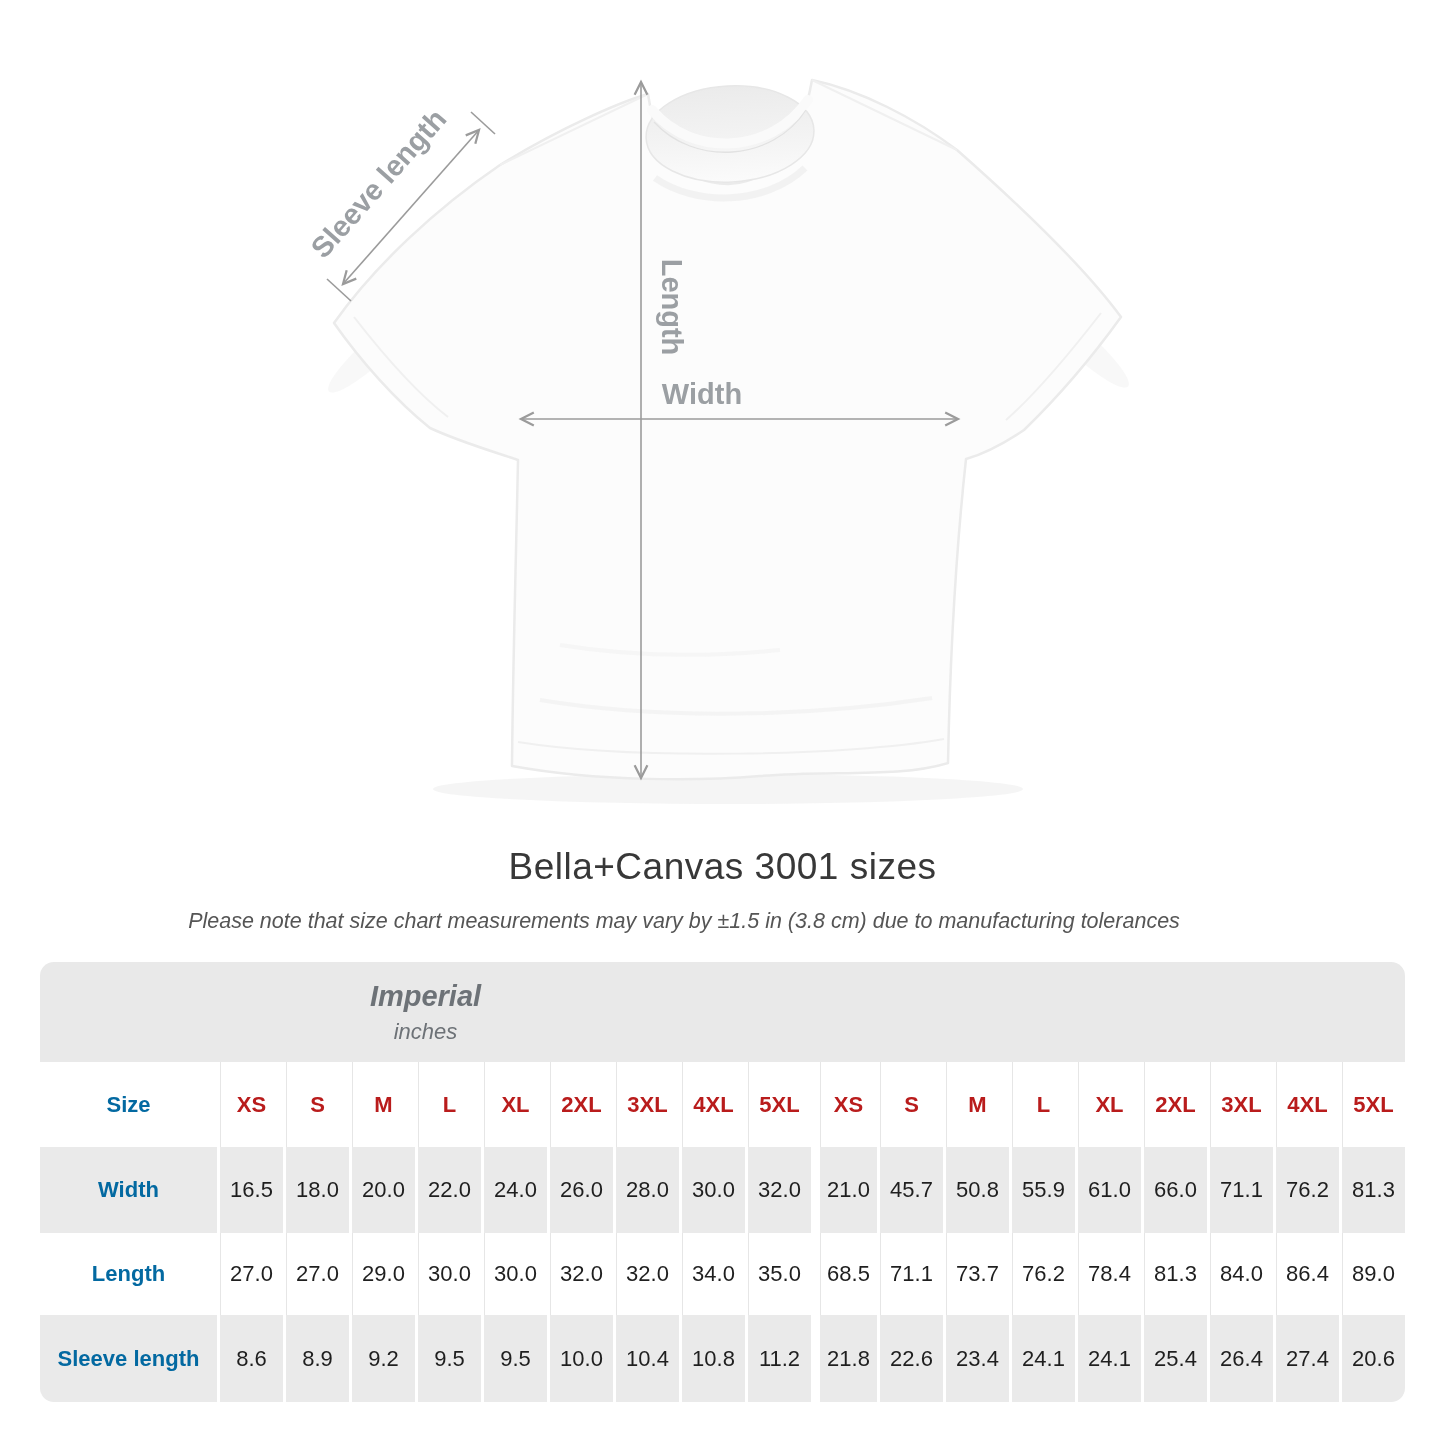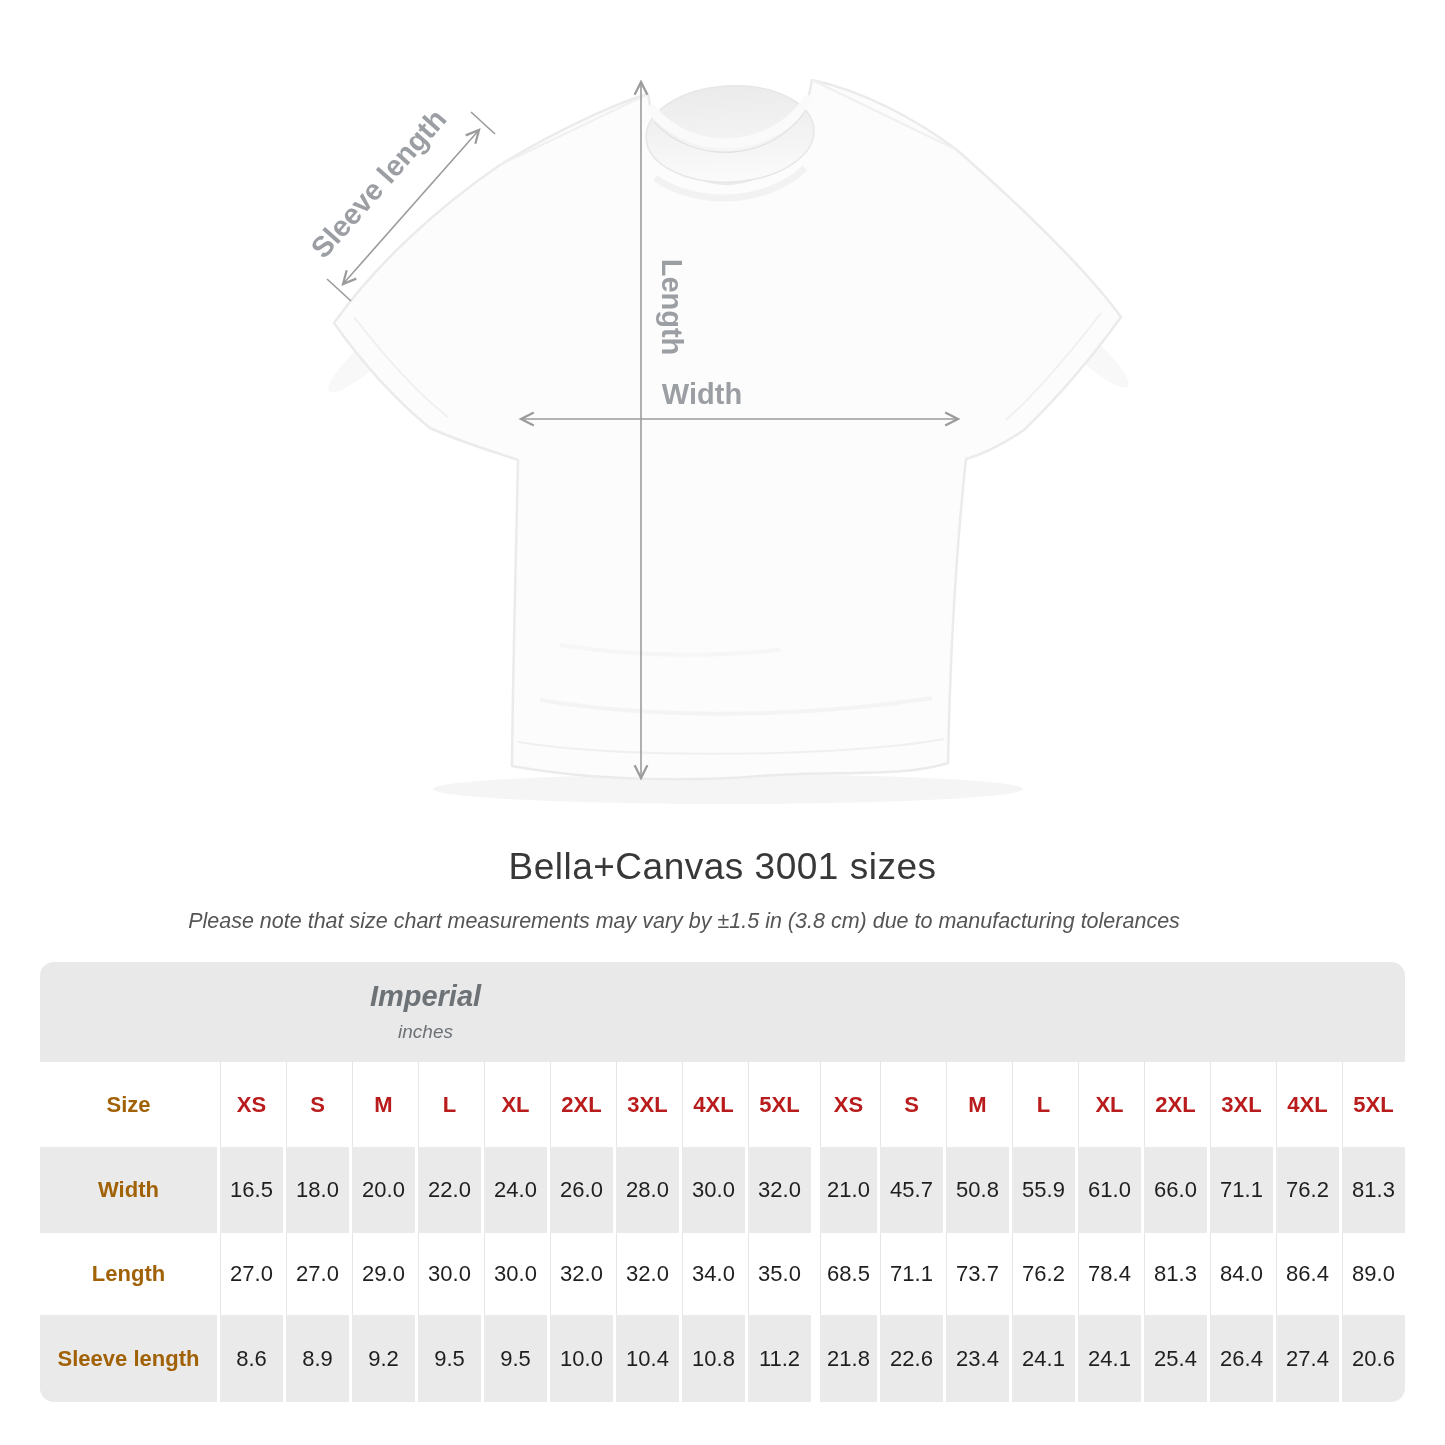--- a/index.html
+++ b/index.html
@@ -20,33 +20,33 @@
     position:absolute;left:40px;top:962px;width:1365px;height:440px;
   }
   .band{
     height:100px;background:#e9e9e9;border-radius:14px 14px 0 0;
     display:flex;align-items:stretch;
   }
   .band-sec{display:flex;flex-direction:column;align-items:center;justify-content:center;padding-top:1px;}
   .band-sec.imperial{width:771px;}
   .band-sec.metric{flex:1;}
   .band-title{font-size:29px;font-weight:700;font-style:italic;color:#6d7277;line-height:34px;}
-  .band-sub{font-size:19px;font-style:italic;color:#6d7277;line-height:28px;margin-top:5px;}
+  .band-sub{font-size:22px;font-style:italic;color:#6d7277;line-height:28px;margin-top:5px;}
   .grid{
     display:grid;
     grid-template-columns:177px repeat(18,1fr);
     grid-template-rows:85px 86px 82px 87px;
   }
   .cell{display:flex;align-items:center;justify-content:center;white-space:nowrap;}
   .cell.data{border-left:3px solid #ffffff;}
   .cell.sec-gap{border-left-width:9px;}
   .cell.row-white.data{box-shadow:inset 1px 0 0 #e6e6e6;}
   .cell.row-gray{background:#eaeaea;}
   .cell.hdr{color:#b91c1c;font-weight:700;font-size:22px;}
-  .cell.rowlabel{color:#a16207;font-weight:700;font-size:22px;}
+  .cell.rowlabel{color:#0369a1;font-weight:700;font-size:22px;}
   .cell.val{color:#1f1f1f;font-size:22px;}
   .cell.bl{border-bottom-left-radius:14px;}
   .cell.br{border-bottom-right-radius:14px;}
   .svg-label{font-family:"Liberation Sans",sans-serif;font-weight:700;fill:#9b9fa3;}
 </style>
 </head>
 <body>
 
 <div class="page">
 

